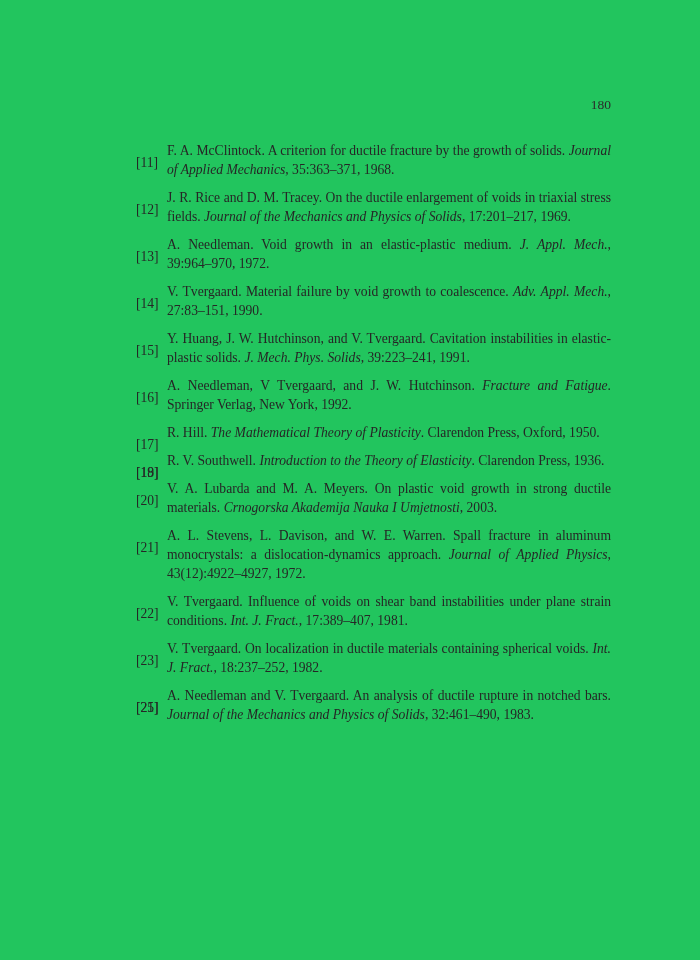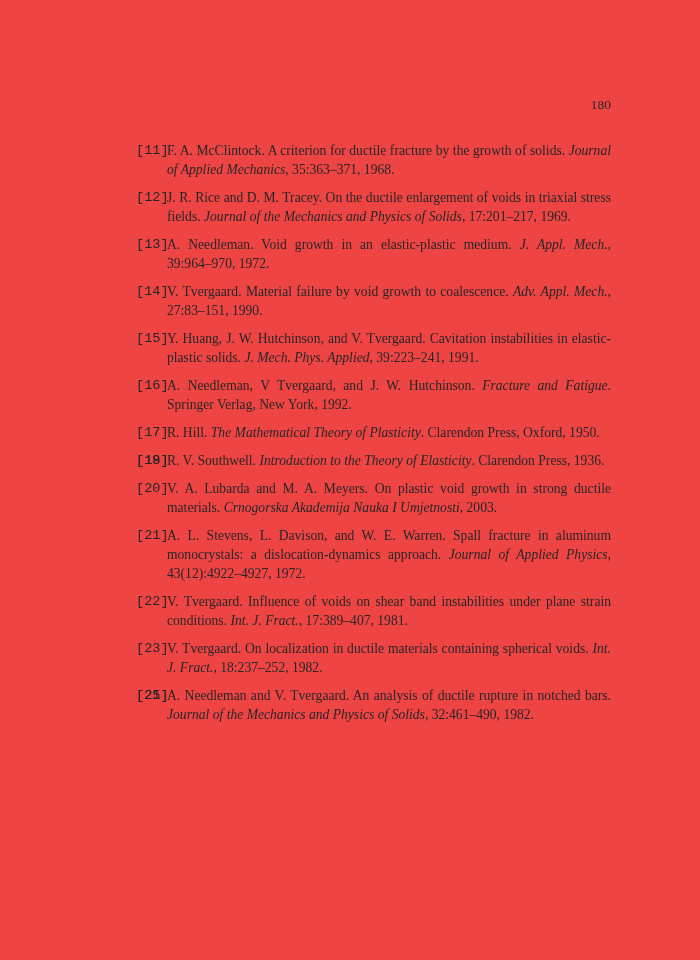--- a/index.html
+++ b/index.html
@@ -4,21 +4,21 @@
 <style>
   html, body {
     margin: 0;
     padding: 0;
     background: #ffffff;
   }
   .page {
     position: relative;
     width: 700px;
     height: 960px;
-    background: #ef4444;
+    background: #22c55e;
     font-family: "Liberation Serif", serif;
     color: #232323;
     overflow: hidden;
   }
   .page-number {
     position: absolute;
     top: 97px;
     right: 89px;
     font-size: 13.5px;
     line-height: 15px;
@@ -35,42 +35,41 @@
     padding-left: 31px;
     margin-bottom: 9px;
     font-size: 13.6px;
     line-height: 19px;
     text-align: justify;
     color: #262626;
   }
   .ref-label {
     position: absolute;
     left: 0;
-    top: 0;
-    font-family: Liberation Mono, monospace;
+    top: 12px;
   }
   .it {
     font-style: italic;
   }
 </style>
 </head>
 <body>
 
 <div class="page">
   <div class="page-number">180</div>
   <div class="refs">
       <div class="ref-item"><span class="ref-label">[11]</span><span><span>F. A. McClintock. A criterion for ductile fracture by the growth of solids. </span><span class="it">Journal of Applied Mechanics</span><span>, 35:363–371, 1968.</span></span></div>
       <div class="ref-item"><span class="ref-label">[12]</span><span><span>J. R. Rice and D. M. Tracey. On the ductile enlargement of voids in triaxial stress fields. </span><span class="it">Journal of the Mechanics and Physics of Solids</span><span>, 17:201–217, 1969.</span></span></div>
       <div class="ref-item"><span class="ref-label">[13]</span><span><span>A. Needleman. Void growth in an elastic-plastic medium. </span><span class="it">J. Appl. Mech.</span><span>, 39:964–970, 1972.</span></span></div>
       <div class="ref-item"><span class="ref-label">[14]</span><span><span>V. Tvergaard. Material failure by void growth to coalescence. </span><span class="it">Adv. Appl. Mech.</span><span>, 27:83–151, 1990.</span></span></div>
-      <div class="ref-item"><span class="ref-label">[15]</span><span><span>Y. Huang, J. W. Hutchinson, and V. Tvergaard. Cavitation instabilities in elastic-plastic solids. </span><span class="it">J. Mech. Phys. Applied</span><span>, 39:223–241, 1991.</span></span></div>
+      <div class="ref-item"><span class="ref-label">[15]</span><span><span>Y. Huang, J. W. Hutchinson, and V. Tvergaard. Cavitation instabilities in elastic-plastic solids. </span><span class="it">J. Mech. Phys. Solids</span><span>, 39:223–241, 1991.</span></span></div>
       <div class="ref-item"><span class="ref-label">[16]</span><span><span>A. Needleman, V Tvergaard, and J. W. Hutchinson. </span><span class="it">Fracture and Fatigue</span><span>. Springer Verlag, New York, 1992.</span></span></div>
       <div class="ref-item"><span class="ref-label">[17]</span><span><span>R. Hill. </span><span class="it">The Mathematical Theory of Plasticity</span><span>. Clarendon Press, Oxford, 1950.</span></span></div>
       <div class="ref-item"><span class="ref-label">[18]</span></div>
       <div class="ref-item"><span class="ref-label">[19]</span><span><span>R. V. Southwell. </span><span class="it">Introduction to the Theory of Elasticity</span><span>. Clarendon Press, 1936.</span></span></div>
       <div class="ref-item"><span class="ref-label">[20]</span><span><span>V. A. Lubarda and M. A. Meyers. On plastic void growth in strong ductile materials. </span><span class="it">Crnogorska Akademija Nauka I Umjetnosti</span><span>, 2003.</span></span></div>
       <div class="ref-item"><span class="ref-label">[21]</span><span><span>A. L. Stevens, L. Davison, and W. E. Warren. Spall fracture in aluminum monocrystals: a dislocation-dynamics approach. </span><span class="it">Journal of Applied Physics</span><span>, 43(12):4922–4927, 1972.</span></span></div>
       <div class="ref-item"><span class="ref-label">[22]</span><span><span>V. Tvergaard. Influence of voids on shear band instabilities under plane strain conditions. </span><span class="it">Int. J. Fract.</span><span>, 17:389–407, 1981.</span></span></div>
       <div class="ref-item"><span class="ref-label">[23]</span><span><span>V. Tvergaard. On localization in ductile materials containing spherical voids. </span><span class="it">Int. J. Fract.</span><span>, 18:237–252, 1982.</span></span></div>
       <div class="ref-item"><span class="ref-label">[21]</span></div>
-      <div class="ref-item"><span class="ref-label">[25]</span><span><span>A. Needleman and V. Tvergaard. An analysis of ductile rupture in notched bars. </span><span class="it">Journal of the Mechanics and Physics of Solids</span><span>, 32:461–490, 1982.</span></span></div>
+      <div class="ref-item"><span class="ref-label">[25]</span><span><span>A. Needleman and V. Tvergaard. An analysis of ductile rupture in notched bars. </span><span class="it">Journal of the Mechanics and Physics of Solids</span><span>, 32:461–490, 1983.</span></span></div>
     </div>
 </div>
 
 </body></html>

